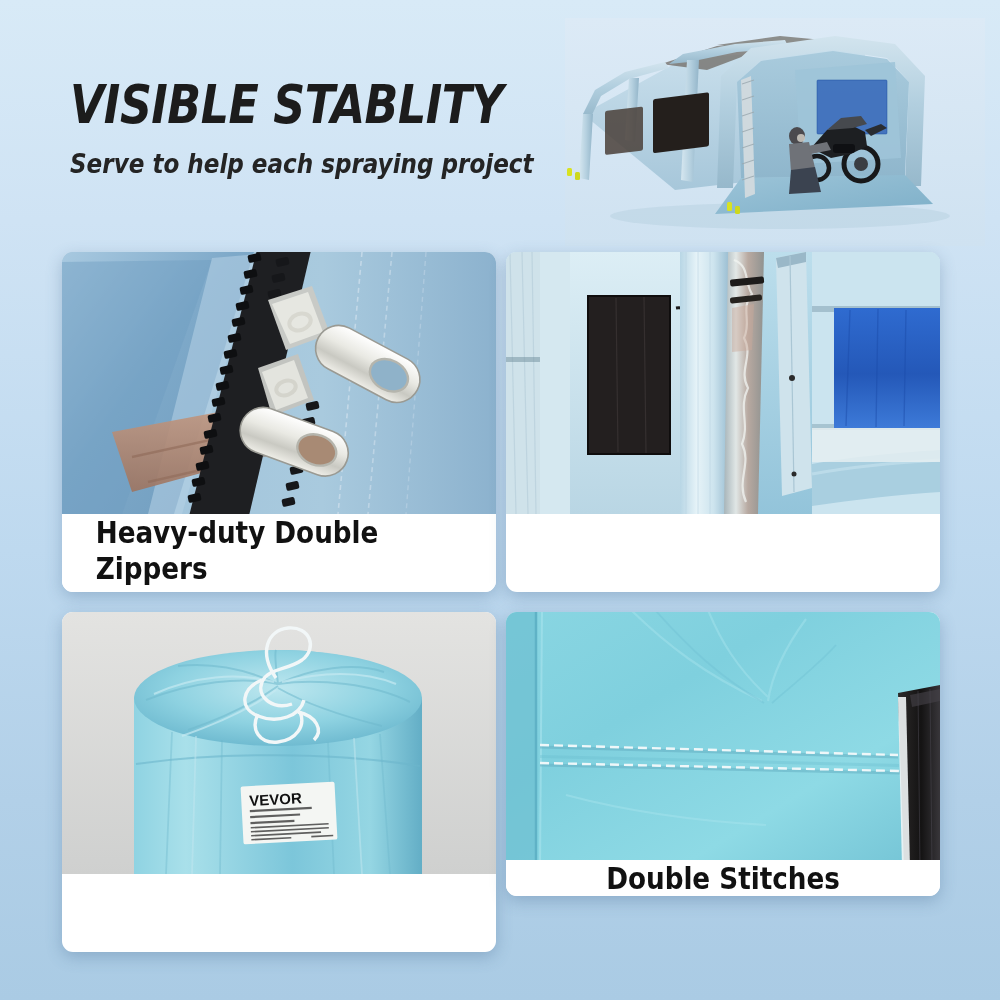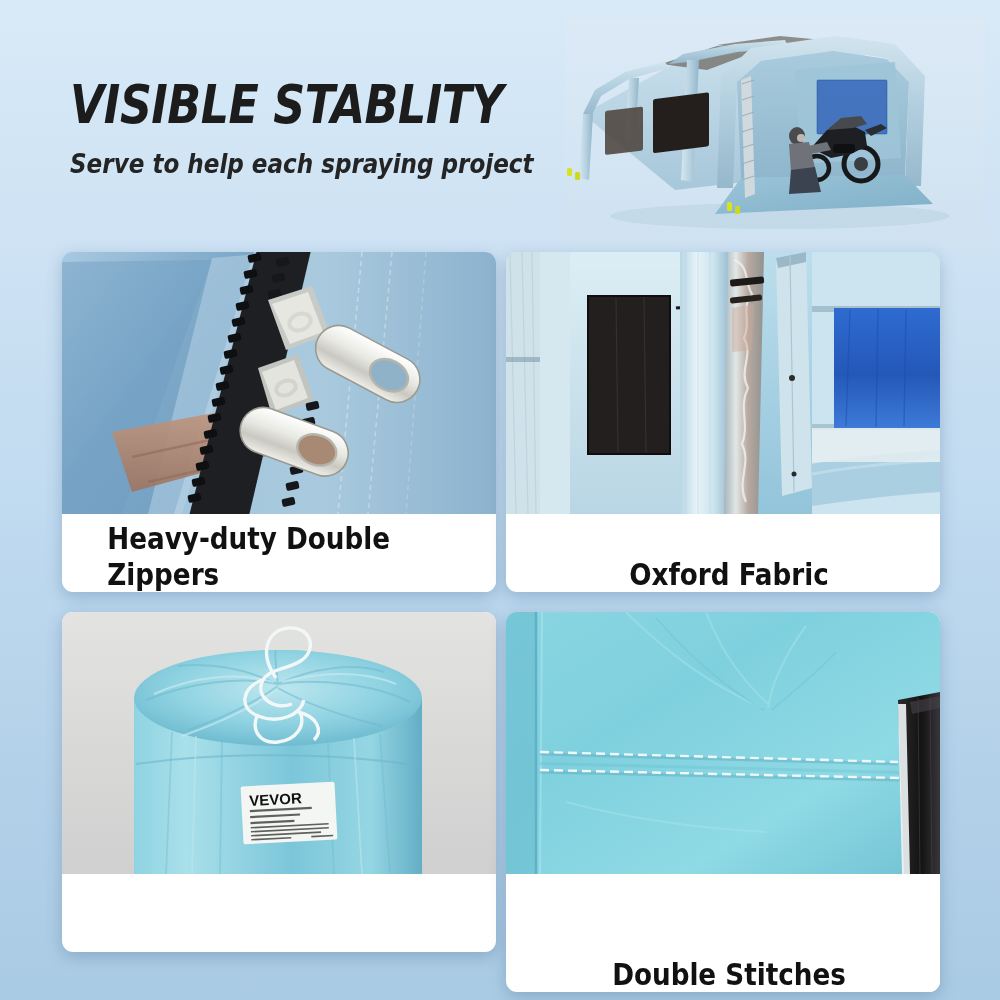--- a/index.html
+++ b/index.html
@@ -32,27 +32,27 @@
 
   
   .card {
     position:absolute; background:#ffffff; border-radius:11px;
     box-shadow:0 5px 16px rgba(60,95,135,0.30);
     overflow:hidden; display:flex; flex-direction:column;
   }
   #card-zippers  { left:62px;  top:252px; width:434px; height:340px; }
   #card-oxford   { left:506px; top:252px; width:434px; height:340px; }
   #card-backpack { left:62px;  top:612px; width:434px; height:340px; }
-  #card-stitches { left:506px; top:612px; width:434px; height:380px; }
+  #card-stitches { left:506px; top:612px; width:434px; height:284px; }
 
   .photo { position:relative; width:100%; height:262px; overflow:hidden; }
   .photo svg { display:block; width:100%; height:100%; }
 
   .caption {
-    flex:1; display:flex; align-items:flex-end; background:#fff;margin-left:12px;
+    flex:1; display:flex; align-items:flex-start; background:#fff;
   }
   .caption span {
     width:100%;
     font-family:"DejaVu Sans Condensed","Liberation Sans Narrow","Liberation Sans",sans-serif;
     font-weight:bold; font-size:31px; color:#111; letter-spacing:0px;
     transform:scaleX(0.94);
   }
   .cap-left   span { text-align:left; padding-left:22px; }
   .cap-center span { text-align:center; }
 </style>
@@ -317,23 +317,20 @@
       <rect x="306" y="172" width="128" height="6" fill="#8aa9b8" opacity="0.55"></rect>
       <rect x="328" y="56" width="106" height="120" fill="url(#bluefilter)"></rect>
       <path d="M344 58 L340 174 M372 57 L370 175 M400 58 L398 174" stroke="#1a4aa8" stroke-width="1.4" opacity="0.45"></path>
 
       <path d="M306 212 C350 204 400 200 434 198 L434 240 C396 242 348 248 306 254 Z" fill="#a9cfe0"></path>
       <path d="M306 222 C350 214 400 210 434 208" stroke="#c3e0ec" stroke-width="3" fill="none" opacity="0.7"></path>
 
       <rect x="306" y="176" width="128" height="34" fill="#e5eef1" opacity="0.85"></rect>
     </svg>
   </div>
-  <div class="caption cap-center">
-    <span>Oxford Fabric</span>
-  </div>
 </div>
 
 <div class="card" id="card-backpack">
   <div class="photo">
     <svg viewBox="0 0 434 262" preserveAspectRatio="xMidYMid slice">
       <defs>
         <linearGradient id="bpbg" x1="0" y1="0" x2="0" y2="1">
           <stop offset="0%" stop-color="#e3e3e1"></stop>
             <stop offset="100%" stop-color="#cfd0cf"></stop>
         </linearGradient>

